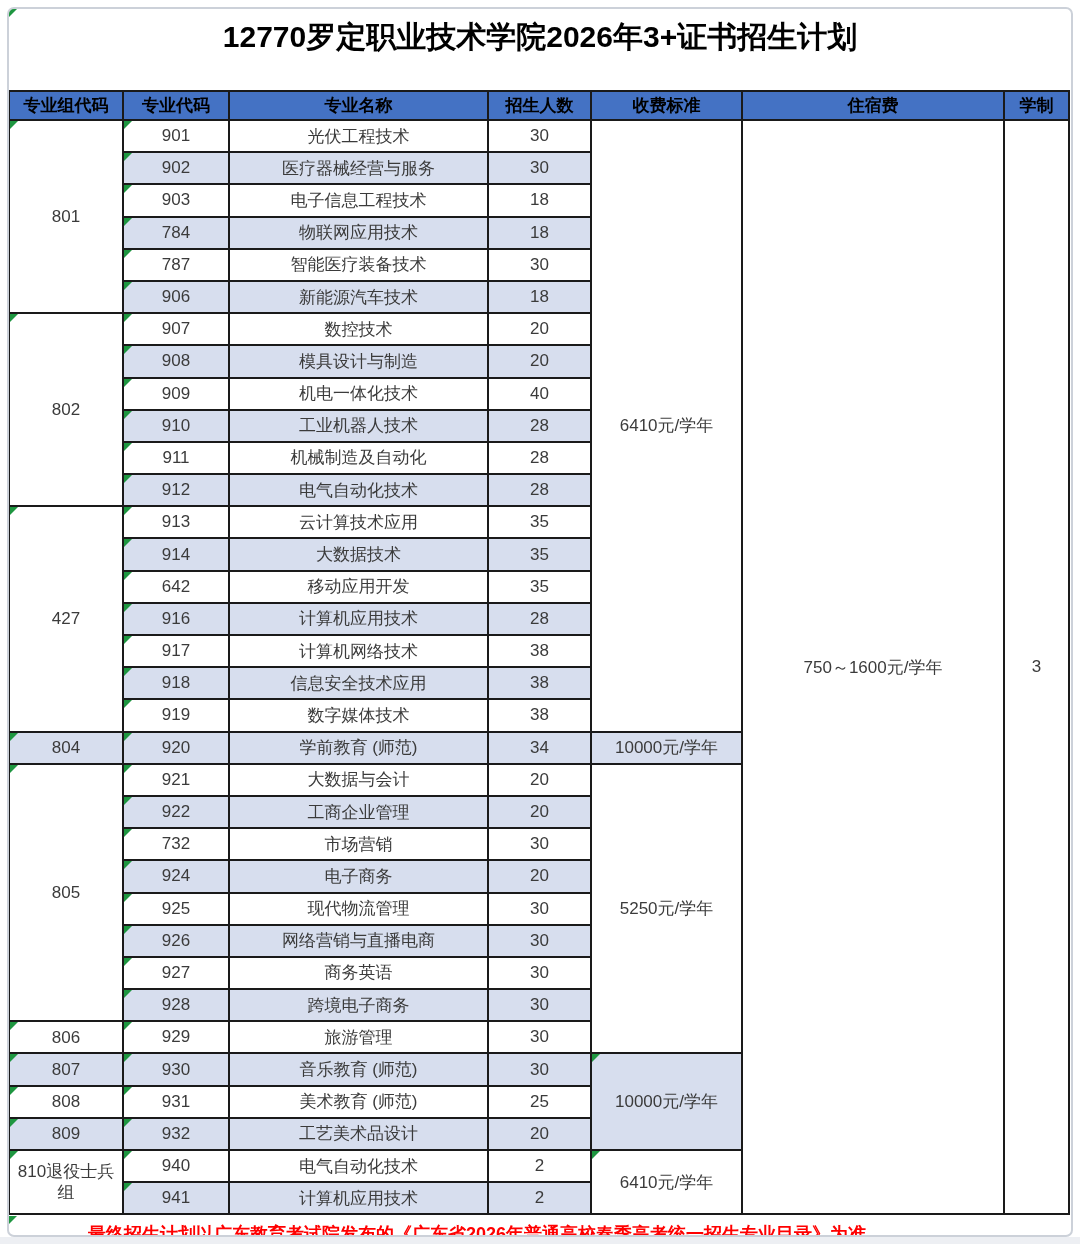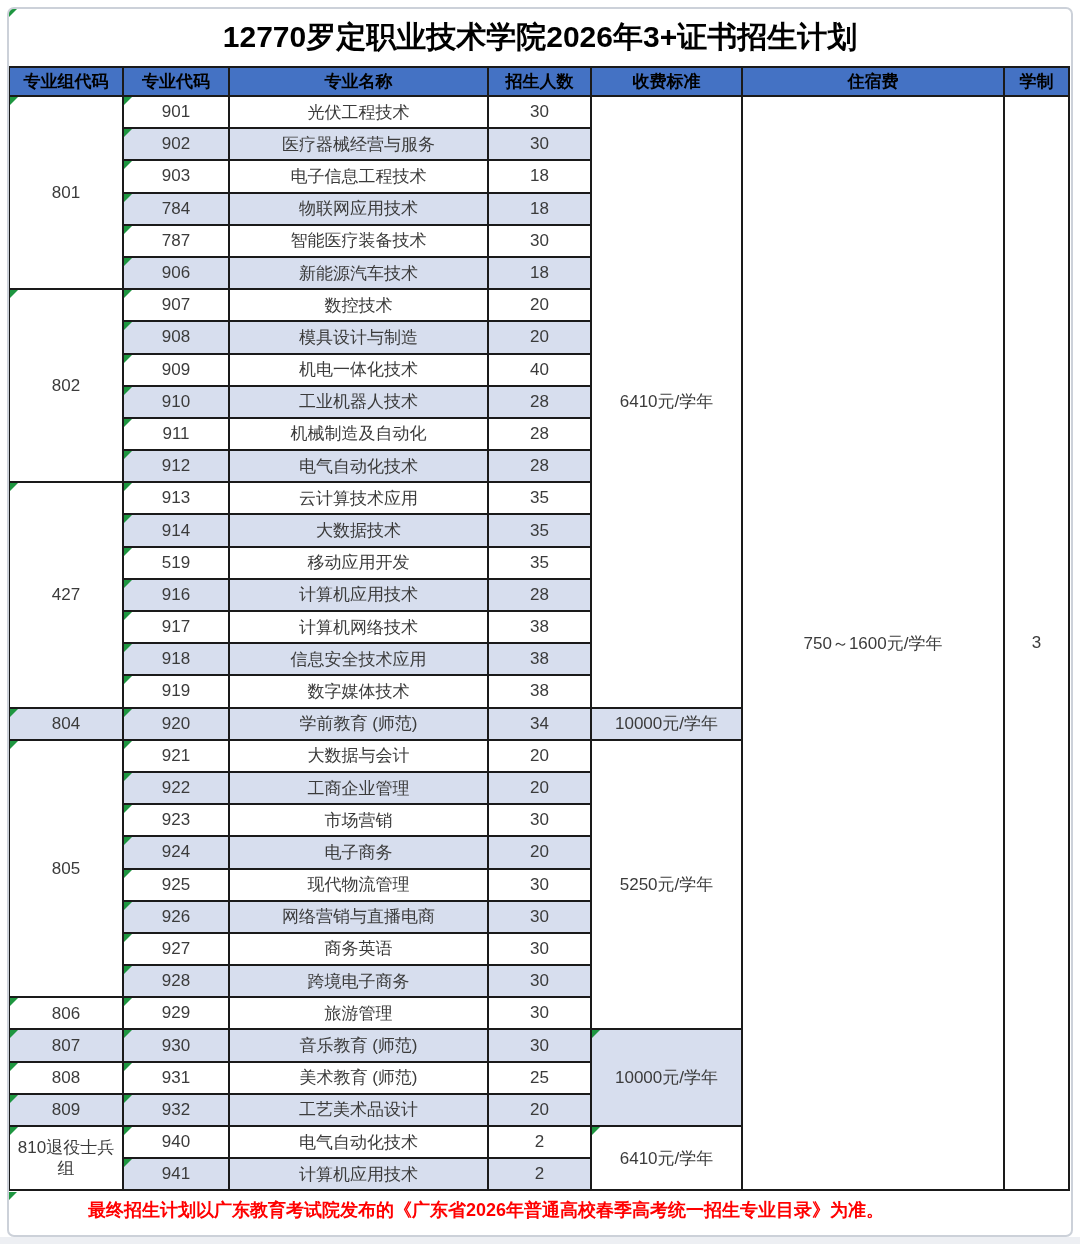--- a/index.html
+++ b/index.html
@@ -33,20 +33,21 @@
     text-align: center;
     font-size: 30px; font-weight: 700; color: #000;
     background: #fff;
     white-space: nowrap;
   }
 
   table.plan {
     border-collapse: collapse;
     table-layout: fixed;
     width: 1060px;
+    margin-top: 24px;
   }
   table.plan th, table.plan td {
     border: 2px solid var(--border-color, #1a1a1a);
     position: relative;
     padding: 0;
     overflow: hidden;
   }
   tr.header-row th {
     height: 29px;
     background: var(--header-fill, #4472c4);
@@ -186,21 +187,21 @@
             <td><span class="tri"></span><span>913</span></td>
             <td><span>云计算技术应用</span></td>
             <td><span>35</span></td>
           </tr>
           <tr>
             <td class="shaded"><span class="tri"></span><span>914</span></td>
             <td class="shaded"><span>大数据技术</span></td>
             <td class="shaded"><span>35</span></td>
           </tr>
           <tr>
-            <td><span class="tri"></span><span>519</span></td>
+            <td><span class="tri"></span><span>642</span></td>
             <td><span>移动应用开发</span></td>
             <td><span>35</span></td>
           </tr>
           <tr>
             <td class="shaded"><span class="tri"></span><span>916</span></td>
             <td class="shaded"><span>计算机应用技术</span></td>
             <td class="shaded"><span>28</span></td>
           </tr>
           <tr>
             <td><span class="tri"></span><span>917</span></td>
@@ -230,21 +231,21 @@
             <td><span>大数据与会计</span></td>
             <td><span>20</span></td>
             <td rowspan="9"><span>5250元/学年</span></td>
           </tr>
           <tr>
             <td class="shaded"><span class="tri"></span><span>922</span></td>
             <td class="shaded"><span>工商企业管理</span></td>
             <td class="shaded"><span>20</span></td>
           </tr>
           <tr>
-            <td><span class="tri"></span><span>923</span></td>
+            <td><span class="tri"></span><span>732</span></td>
             <td><span>市场营销</span></td>
             <td><span>30</span></td>
           </tr>
           <tr>
             <td class="shaded"><span class="tri"></span><span>924</span></td>
             <td class="shaded"><span>电子商务</span></td>
             <td class="shaded"><span>20</span></td>
           </tr>
           <tr>
             <td><span class="tri"></span><span>925</span></td>

